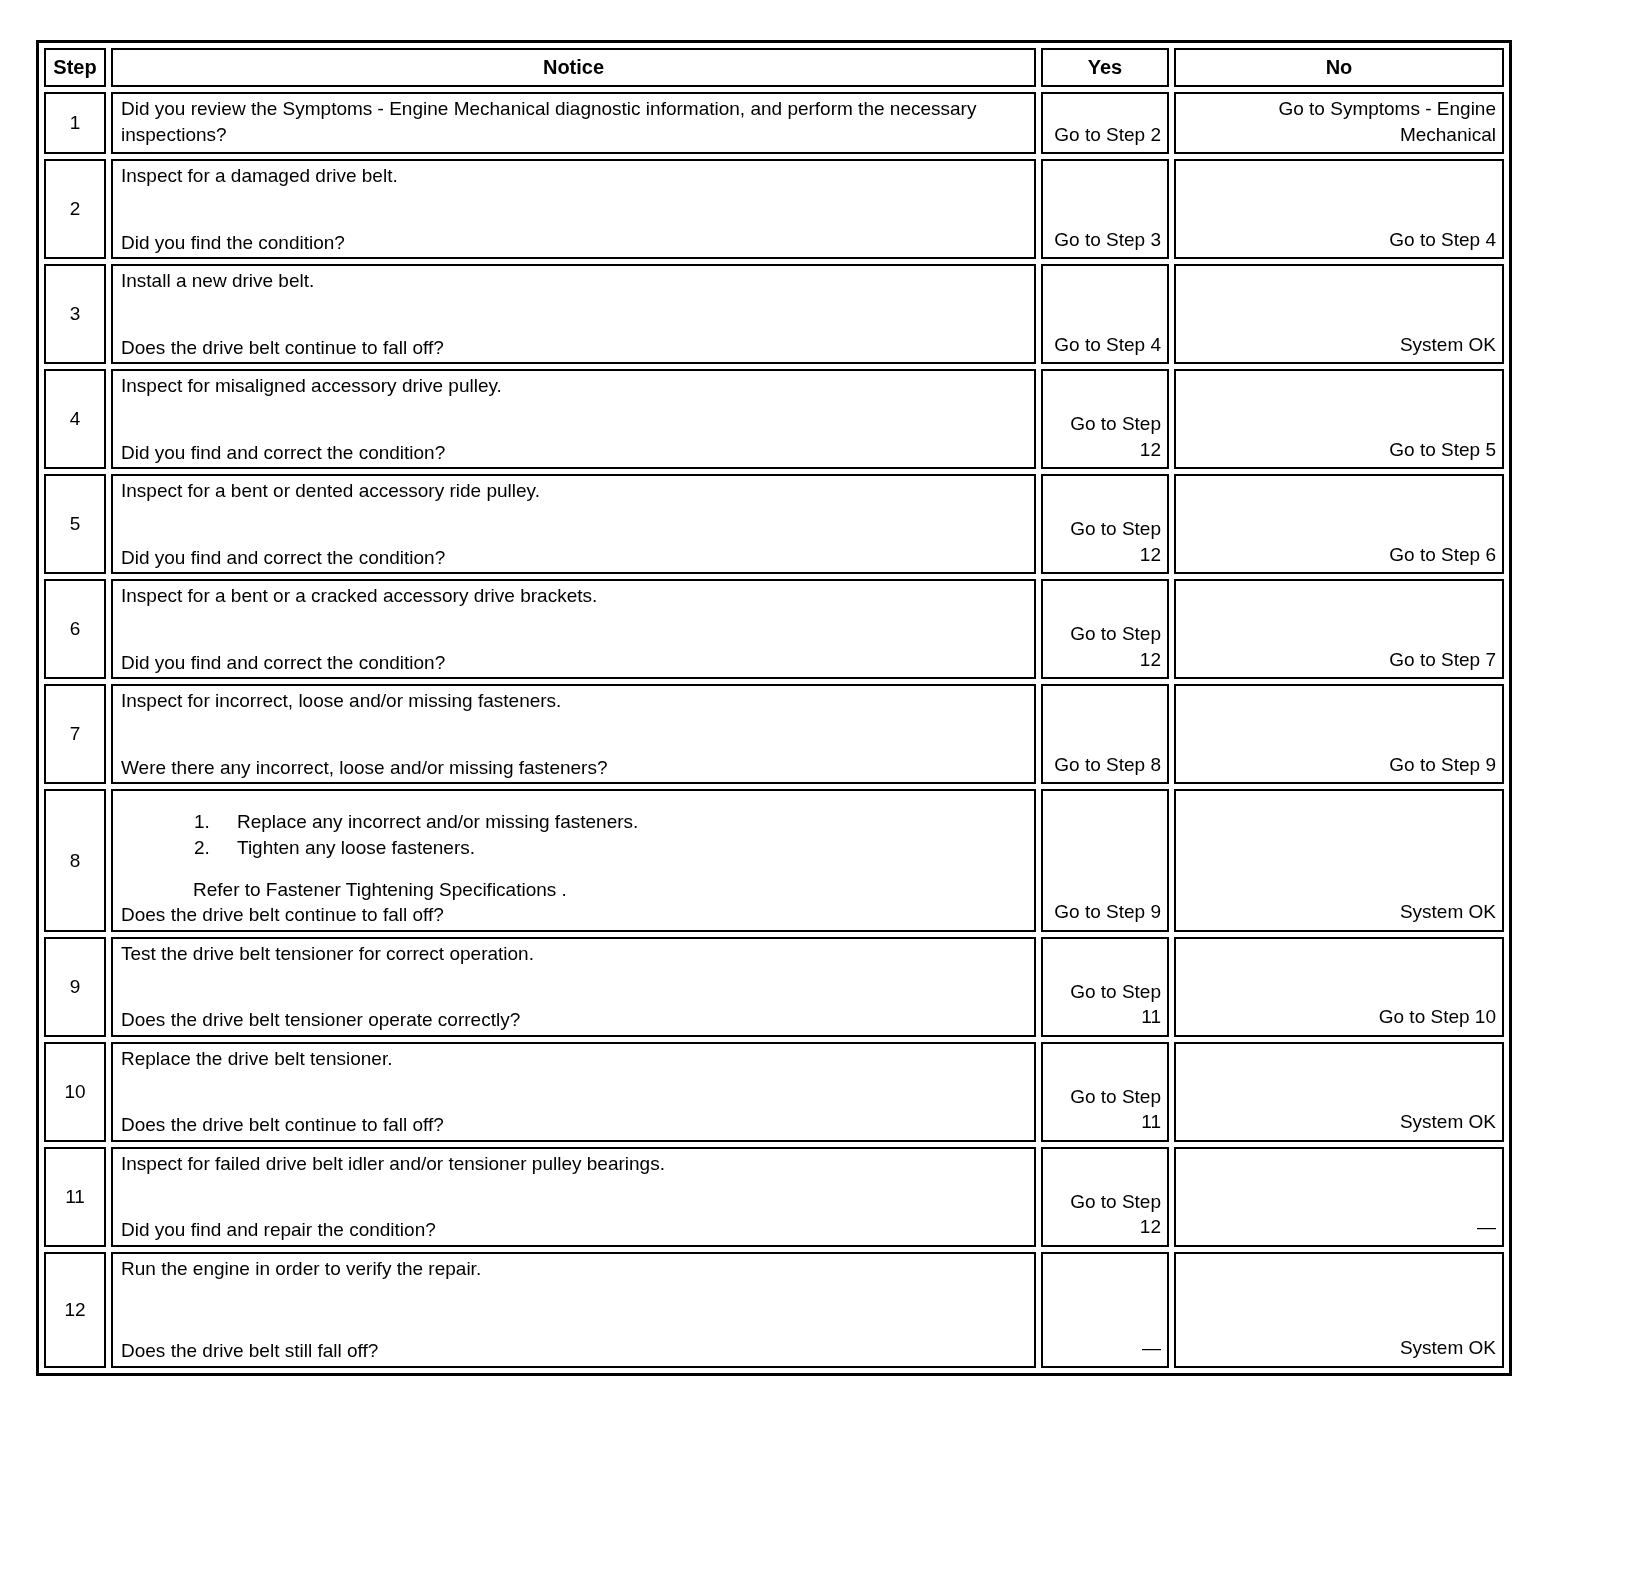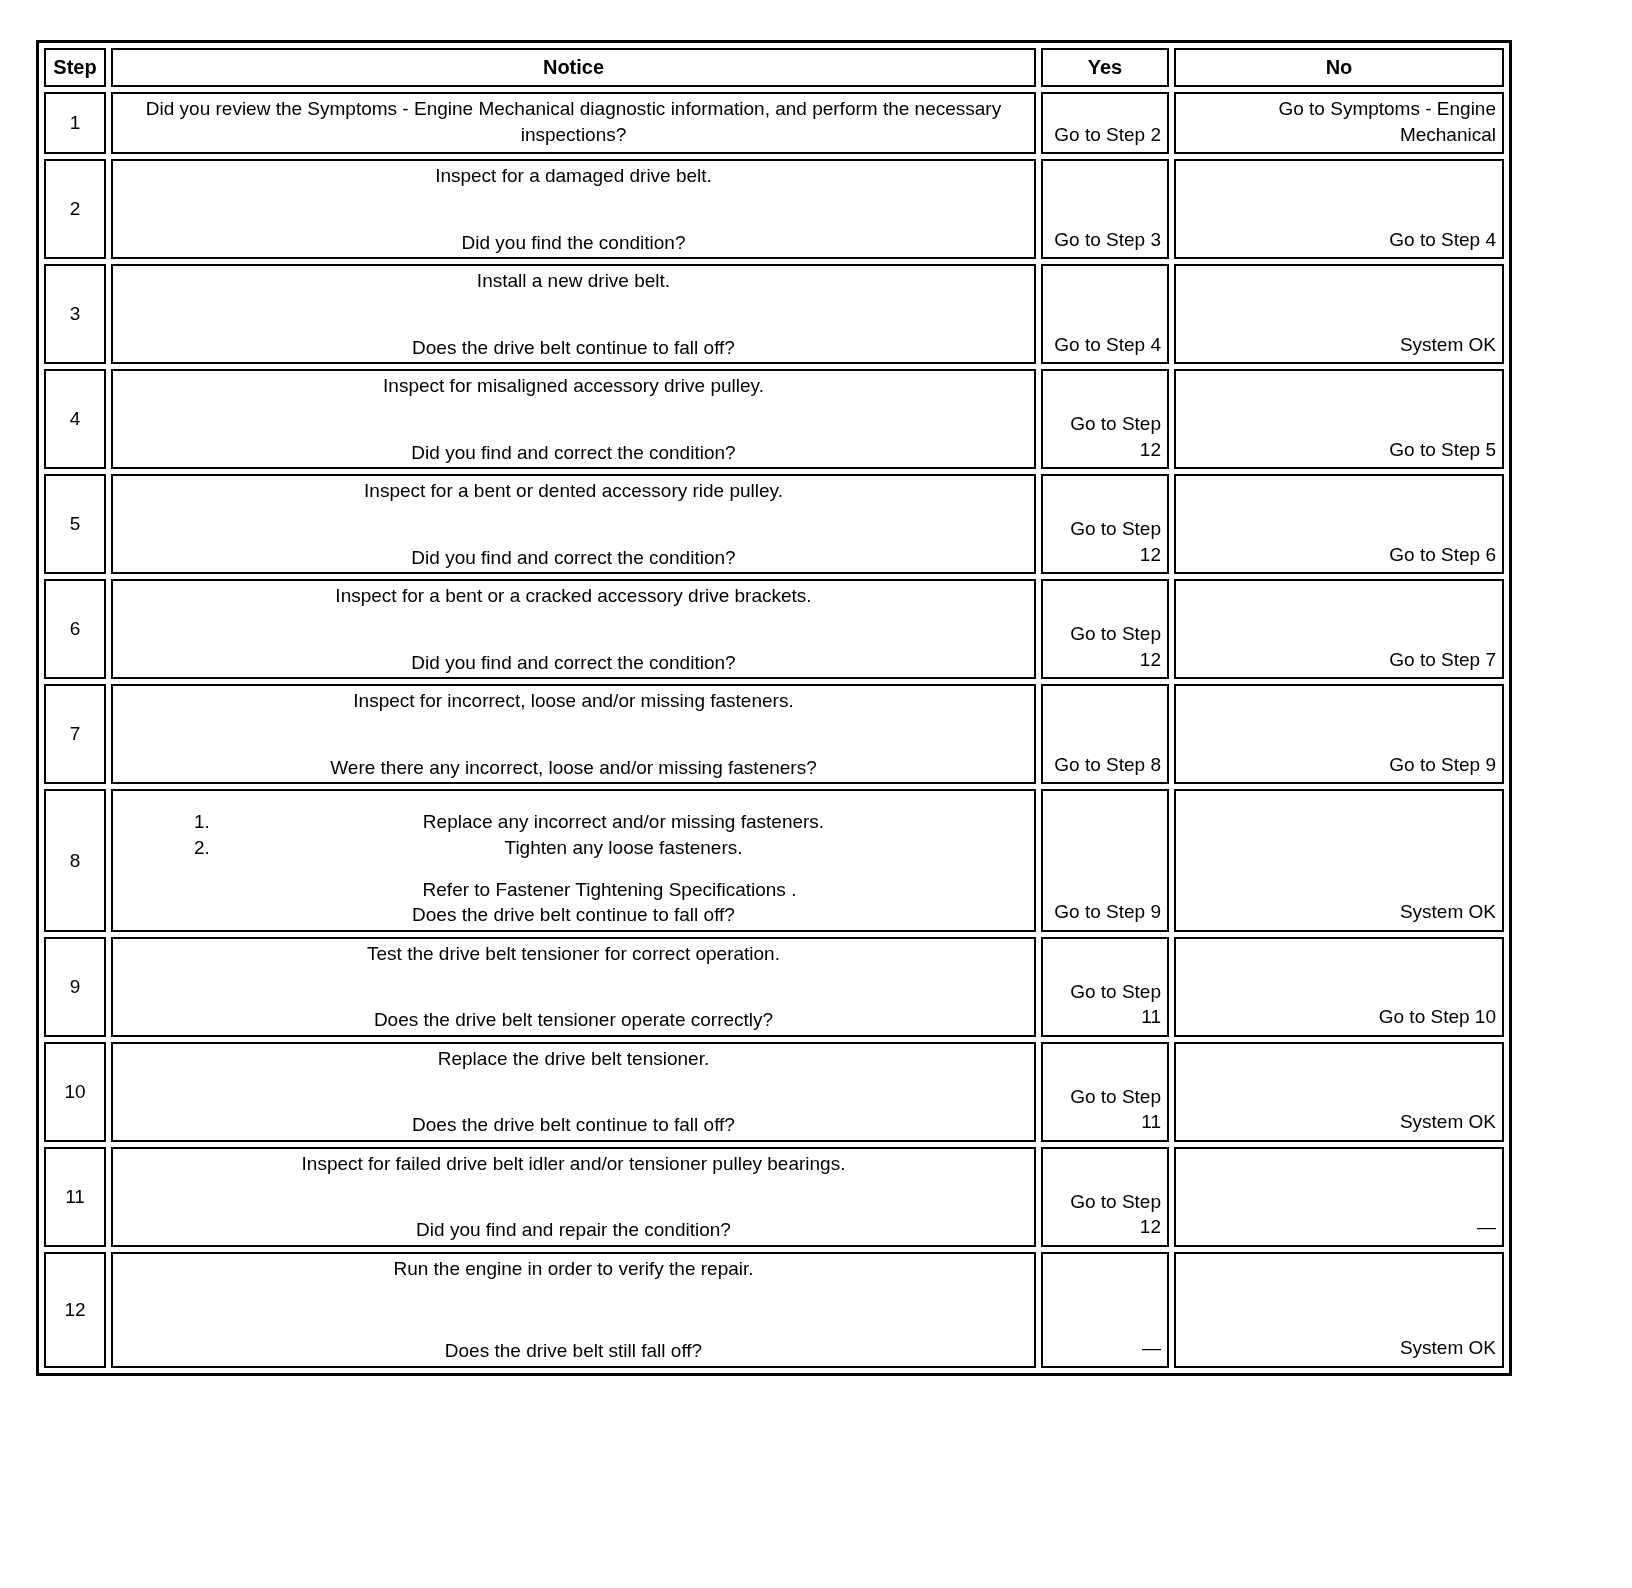--- a/index.html
+++ b/index.html
@@ -43,21 +43,20 @@
   }
   .step-cell {
     text-align: center;
     vertical-align: middle !important;
   }
   .action-cell { padding: 2px 8px !important; }
   .action-flex {
     display: flex;
     flex-direction: column;
     justify-content: space-between;
-    text-align: center;
   }
   .mh52  { min-height: 52px; }
   .mh92  { min-height: 92px; }
   .mh120 { min-height: 120px; }
   .mh108 { min-height: 108px; gap: 29px; }
   .yn-cell {
     text-align: right;
     vertical-align: bottom !important;
     padding-bottom: 5px !important;
   }

